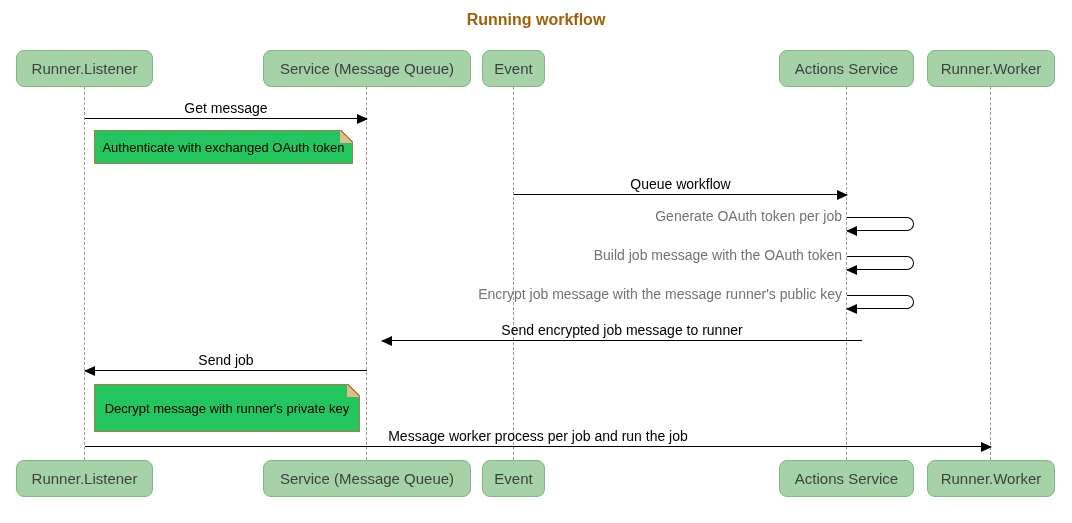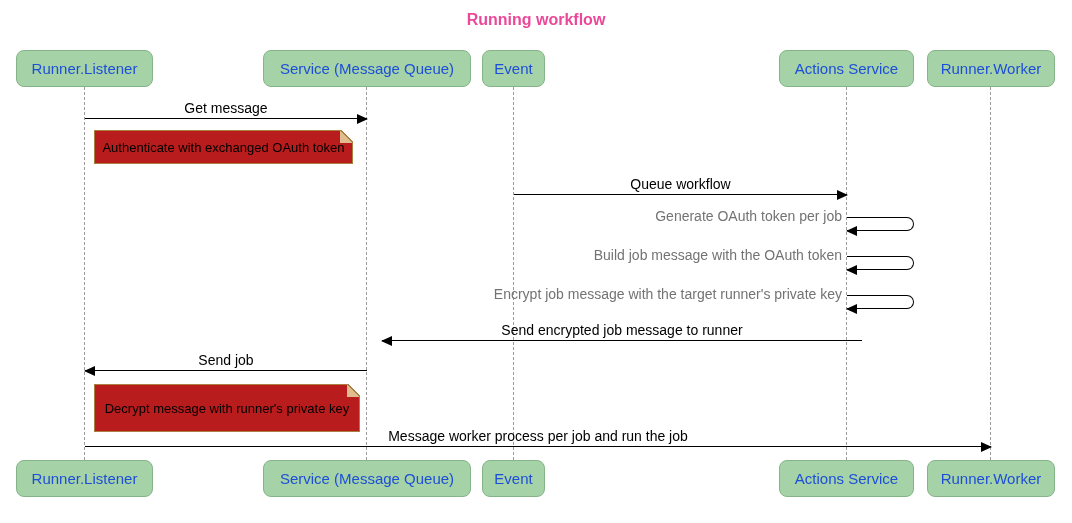--- a/index.html
+++ b/index.html
@@ -2,26 +2,26 @@
 <html><head>
 <meta charset="utf-8">
 <style>
   html,body { margin:0; padding:0; background:#ffffff; }
   .diagram {
     position:relative; width:1072px; height:523px; background:#ffffff;
     font-family:"Liberation Sans", sans-serif; color:#111; overflow:hidden;
   }
   .title {
     position:absolute; left:0; right:0; top:11px; text-align:center;
-    font-size:16px; font-weight:bold; color:#ec4899;
+    font-size:16px; font-weight:bold; color:#a16207;
   }
   .actor {
     position:absolute; height:37px; background:#a5d3a7; border:1px solid #84b487;
     border-radius:8px; display:flex; align-items:center; justify-content:center;
-    font-size:15px; color:#1d4ed8; box-sizing:border-box; white-space:nowrap;
+    font-size:15px; color:#404040; box-sizing:border-box; white-space:nowrap;
   }
   .lifeline { position:absolute; width:0; border-left:1px dashed #9b9b9b; }
   .msg { position:absolute; height:0; border-top:1px solid #000; }
   .msg .lbl {
     position:absolute; left:0; right:0; bottom:3px; text-align:center;
     font-size:14px; white-space:nowrap; color:#000;
   }
   .msg.right::after {
     content:""; position:absolute; right:-1px; top:-5px; width:0; height:0;
     border-top:5px solid transparent; border-bottom:5px solid transparent;
@@ -40,21 +40,21 @@
   .selfloop::after {
     content:""; position:absolute; left:-1px; bottom:-6px; width:0; height:0;
     border-top:5px solid transparent; border-bottom:5px solid transparent;
     border-right:11px solid #000;
   }
   .selflbl {
     position:absolute; left:340px; width:502px; text-align:right;
     font-size:14px; white-space:nowrap; color:#737373; line-height:14px;
   }
   .note {
-    position:absolute; background:#b91c1c; border:1px solid #a97e3e;
+    position:absolute; background:#22c55e; border:1px solid #a97e3e;
     display:flex; align-items:center; justify-content:center;
     font-size:13px; color:#000; box-sizing:border-box; white-space:nowrap;
   }
   .note .fold {
     position:absolute; top:-1px; right:-1px; width:13px; height:13px;
     background:linear-gradient(45deg, #dfbd8e 49%, #a97e3e 49%, #a97e3e 57%, #ffffff 57%);
   }
 </style>
 </head>
 <body>
@@ -97,21 +97,21 @@
   <div class="msg right" style="left:514px; top:194px; width:333px;">
     <div class="lbl">Queue workflow</div>
   </div>
 
   <div class="selflbl" style="top:209px;">Generate OAuth token per job</div>
   <div class="selfloop" style="top:217px;"></div>
 
   <div class="selflbl" style="top:248px;">Build job message with the OAuth token</div>
   <div class="selfloop" style="top:256px;"></div>
 
-  <div class="selflbl" style="top:287px;">Encrypt job message with the target runner's private key</div>
+  <div class="selflbl" style="top:287px;">Encrypt job message with the message runner's public key</div>
   <div class="selfloop" style="top:295px;"></div>
 
   <div class="msg left" style="left:382px; top:340px; width:480px;">
     <div class="lbl">Send encrypted job message to runner</div>
   </div>
 
   <div class="msg left" style="left:85px; top:370px; width:282px;">
     <div class="lbl">Send job</div>
   </div>
 

